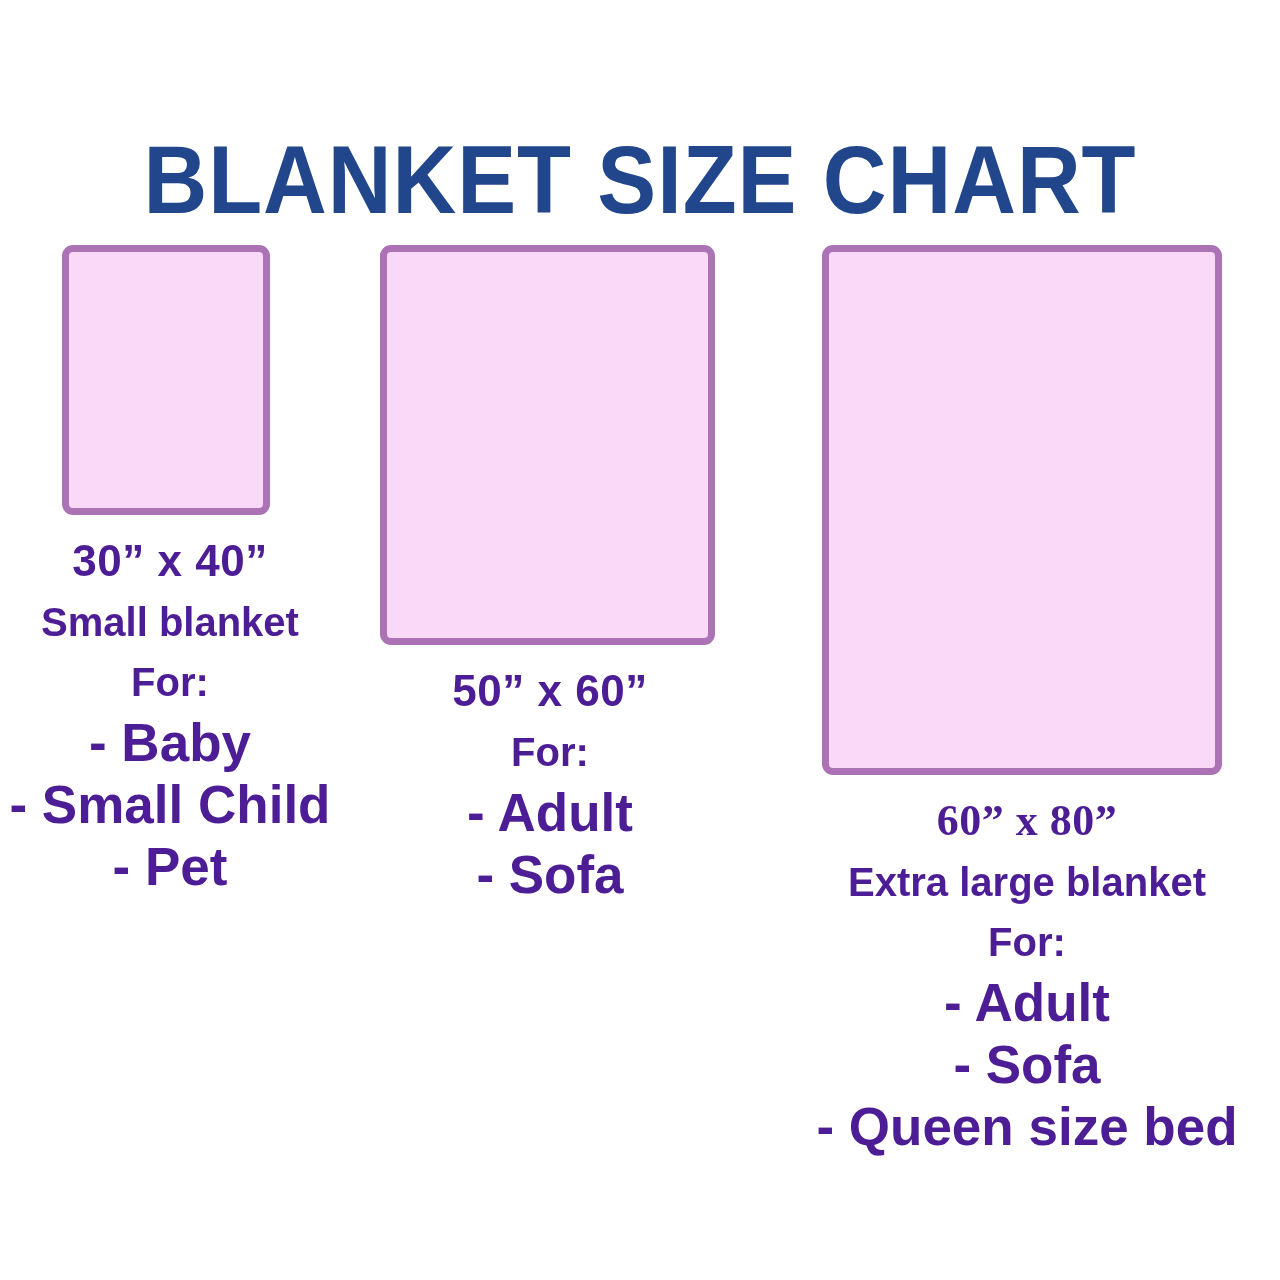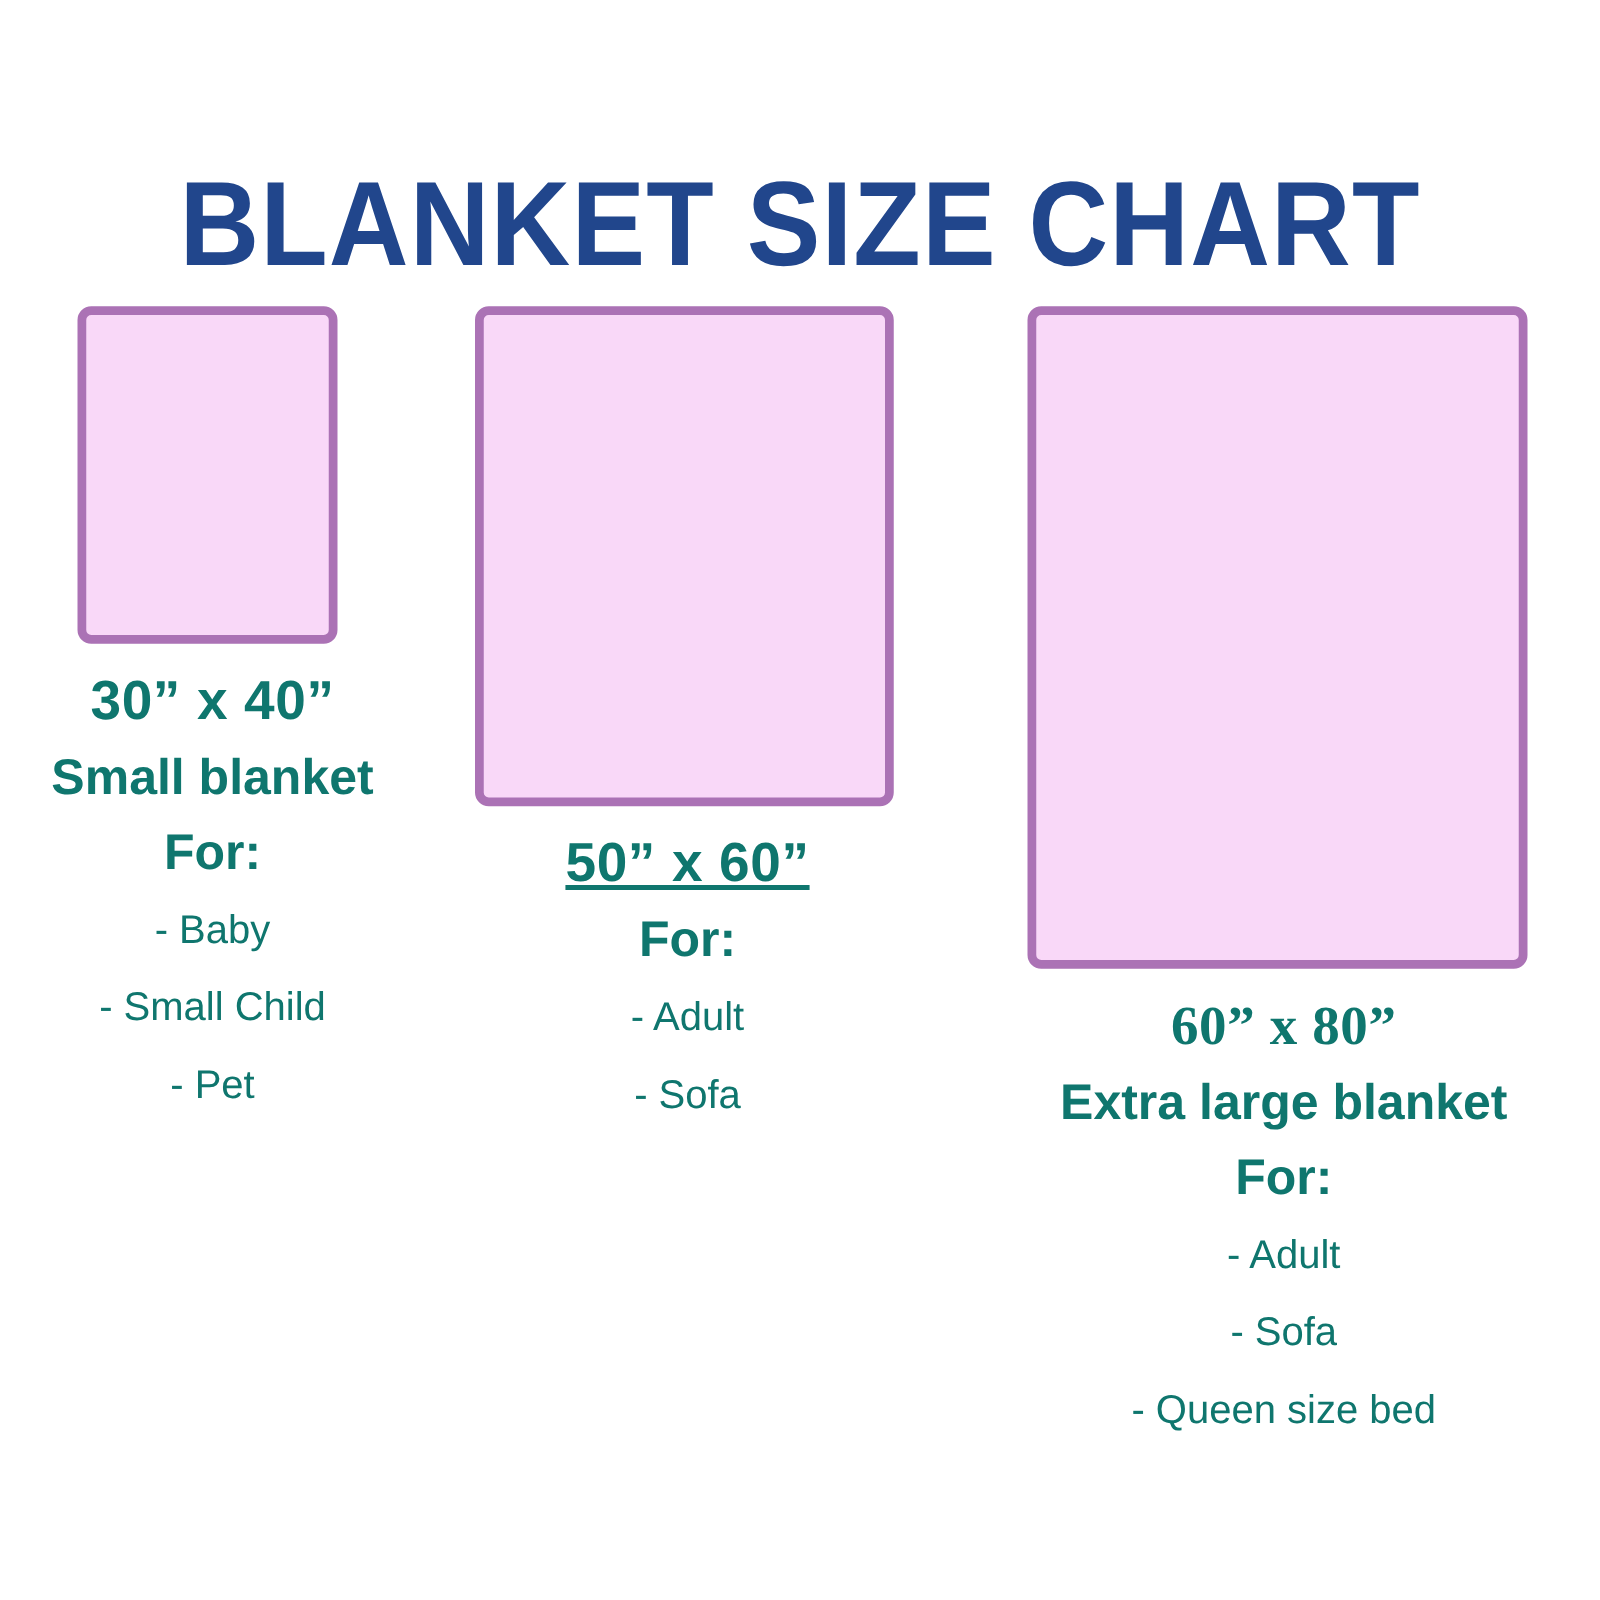--- a/index.html
+++ b/index.html
@@ -68,21 +68,21 @@
   .swatch-throw  { left: 40px; width: 335px;  height: 400px; }
   .swatch-xlarge { left: 40px; width: 400px;  height: 530px; }
 
   .area-small  { height: 300px; }
   .area-throw  { height: 430px; }
   .area-xlarge { height: 560px; }
 
   
   .caption {
     text-align: center;
-    color: #0f766e;
+    color: #4c1d95;
     font-family: "Liberation Sans", sans-serif;
   }
   .dimension {
     font-size: 42px;
     line-height: 62px;
     font-weight: bold;
     letter-spacing: 0.5px;
     white-space: nowrap;
   }
   .caption-line {
@@ -90,27 +90,27 @@
     line-height: 60px;
     font-weight: bold;
     white-space: nowrap;
   }
   .use-list {
     list-style: none;
     margin: 0;
     padding: 0;
   }
   .use-item {
-    font-size: 32px;
+    font-size: 53px;
     line-height: 62px;
-    font-weight: normal;
+    font-weight: bold;
     white-space: nowrap;
   }
   .col-small .dimension   { font-size: 44px; }
-  .col-throw .dimension   { font-size: 44px; text-decoration: underline; }
+  .col-throw .dimension   { font-size: 44px; }
   .col-xlarge .dimension  { font-size: 44px; font-family: Liberation Serif, serif; }
 </style>
 </head>
 <body>
 
 <h1 class="chart-title">BLANKET SIZE CHART</h1>
 
 <div class="columns">
 
   <div class="column col-small">

